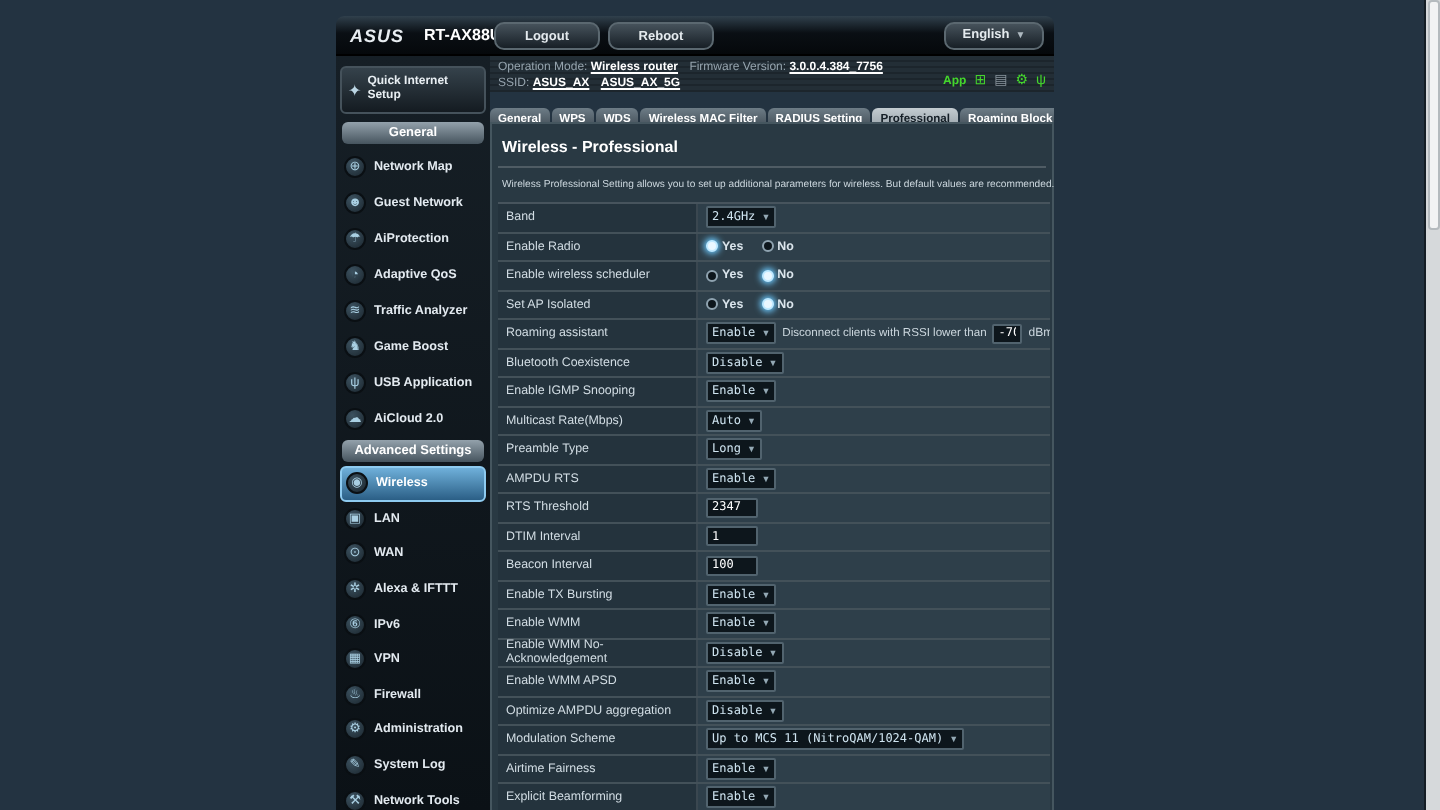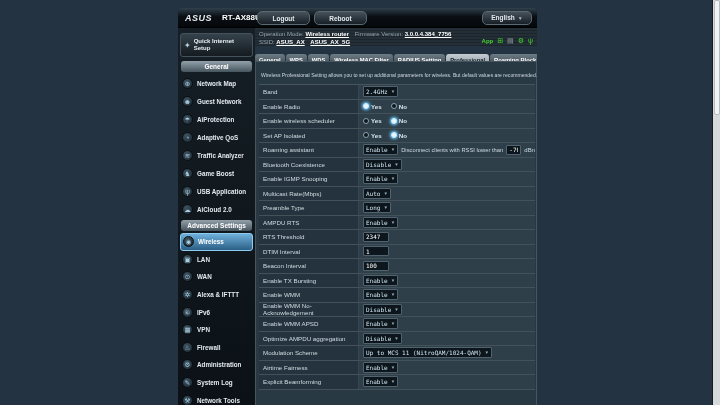--- a/index.html
+++ b/index.html
@@ -1,21 +1,21 @@
 <!DOCTYPE html>
 <html style="--accent-green: #44d62c; --active-item-blue: #4c93c6; --selected-radio-glow: #6ecbff; --link-white: #ffffff; --active-tab-bg: #aab4bb; --panel-bg: #293943; --desktop-bg: #233341;"><head>
 <meta charset="utf-8">
 <style>
   html,body{margin:0;padding:0;}
   *{box-sizing:border-box;}
   body{width:720px;height:405px;overflow:hidden;font-family:"Liberation Sans",sans-serif;}
   .desktop{position:relative;width:720px;height:405px;background:#233341;overflow:hidden;}
 
   
-  .router-ui{position:absolute;left:178px;top:8px;width:359px;height:397px;overflow:hidden;border-radius:4px 4px 0 0;}
+  .router-ui{position:absolute;left:168px;top:8px;width:359px;height:397px;overflow:hidden;border-radius:4px 4px 0 0;}
 
   
   .banner{position:absolute;left:0;top:0;width:359px;height:20px;background:linear-gradient(180deg,#30404c 0%,#0a0f14 45%,#05080b 100%);border-bottom:1px solid #000;border-radius:4px 4px 0 0;}
   .logo{position:absolute;left:7px;top:5px;font-style:italic;font-weight:bold;font-size:9px;letter-spacing:.5px;color:#e8edf1;}
   .model{position:absolute;left:44px;top:5px;font-weight:bold;font-size:8px;color:#fff;}
   .hbtn{position:absolute;top:3px;height:14px;border:1px solid #5b6870;border-radius:5px;background:linear-gradient(180deg,#46525b,#171f26);color:#e4eaee;font-size:6.5px;font-weight:bold;font-family:"Liberation Sans",sans-serif;text-align:center;line-height:12px;cursor:pointer;}
   .logout{left:79px;width:53px;}
   .reboot{left:136px;width:53px;}
   .lang{position:absolute;right:5px;top:3px;width:50px;height:14px;border:1px solid #5b6870;border-radius:5px;background:linear-gradient(180deg,#46525b,#171f26);color:#e4eaee;font-size:6.5px;font-weight:bold;line-height:12px;text-align:center;cursor:pointer;}
   .lang .caret{font-size:5px;margin-left:3px;color:#aeb9c0;}
@@ -191,20 +191,21 @@
             <span class="stico green">⊞</span>
             <span class="stico gray">▤</span>
             <span class="stico green">⚙</span>
             <span class="stico green">ψ</span>
           </div>
       </div>
 
       <div class="tabs" id="tabbar"><div class="tab">General</div><div class="tab">WPS</div><div class="tab">WDS</div><div class="tab">Wireless MAC Filter</div><div class="tab">RADIUS Setting</div><div class="tab active">Professional</div><div class="tab">Roaming Block List</div></div>
 
       <div class="panel">
+        <div class="ptitle">Wireless - Professional</div>
         <div class="pdesc">Wireless Professional Setting allows you to set up additional parameters for wireless. But default values are recommended.</div>
         <div class="table" id="settings-table">
             <div class="trow">
               <div class="tlabel">Band</div>
               <div class="tctrl">
                 <span class="select">
                   <span class="selval">2.4GHz</span>
                   <span class="selarrow">▼</span>
                 </span>
               </div>

